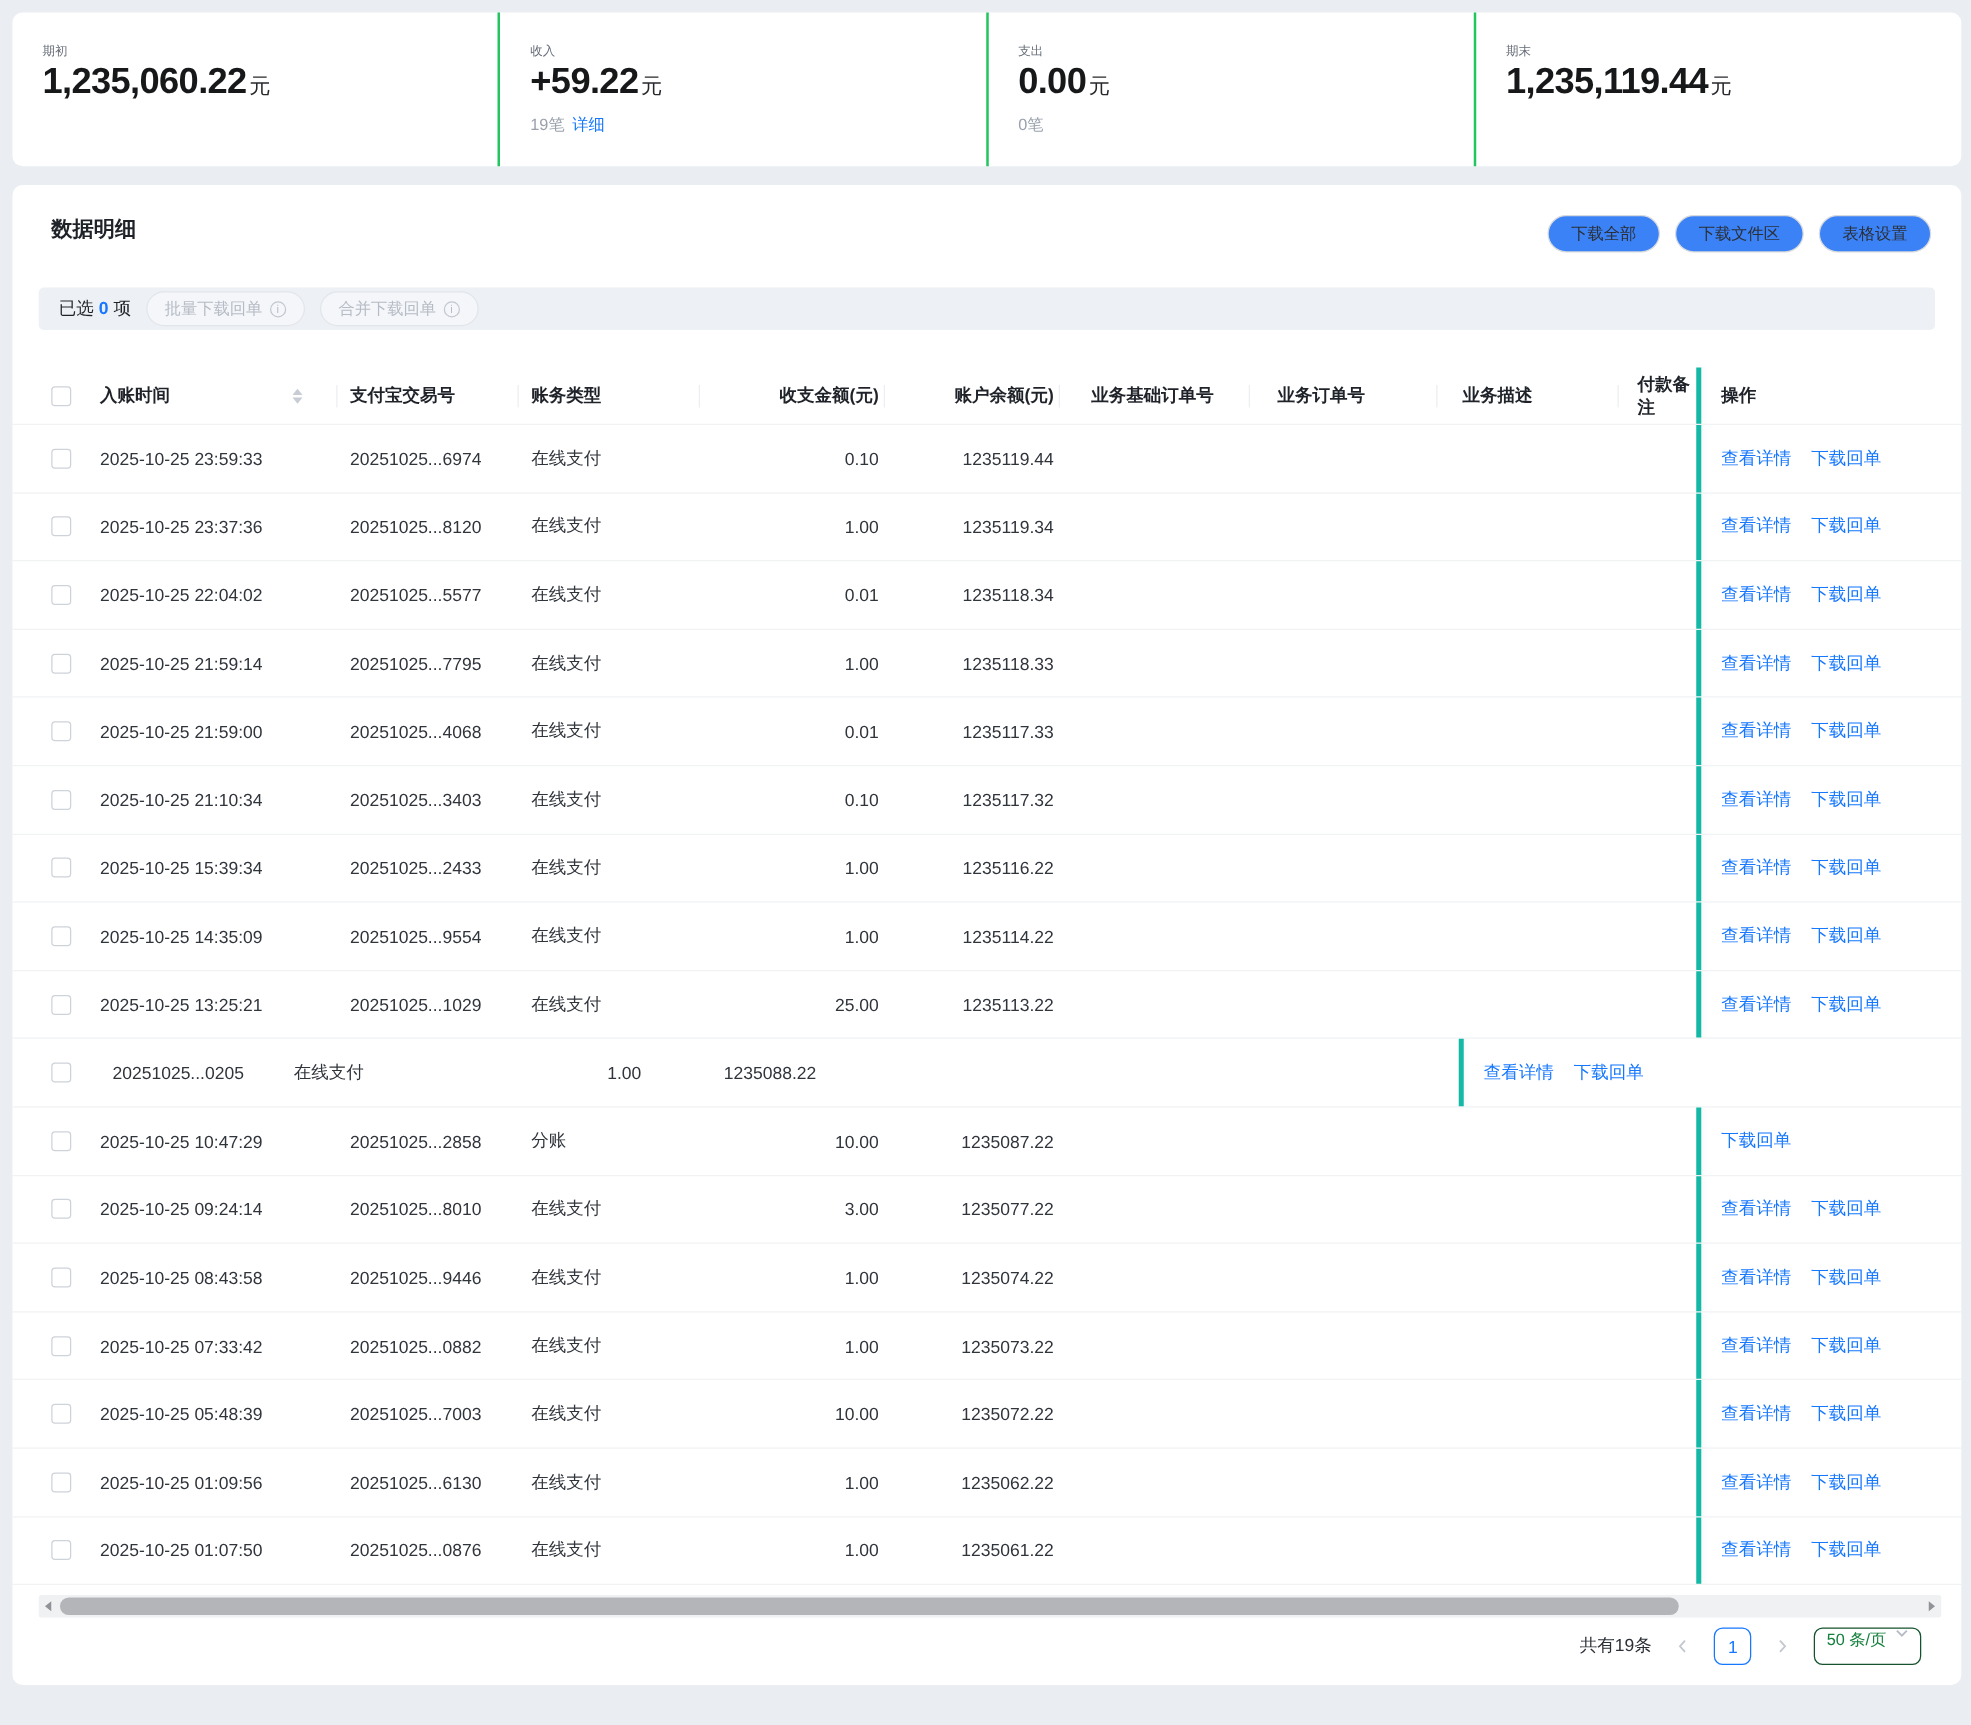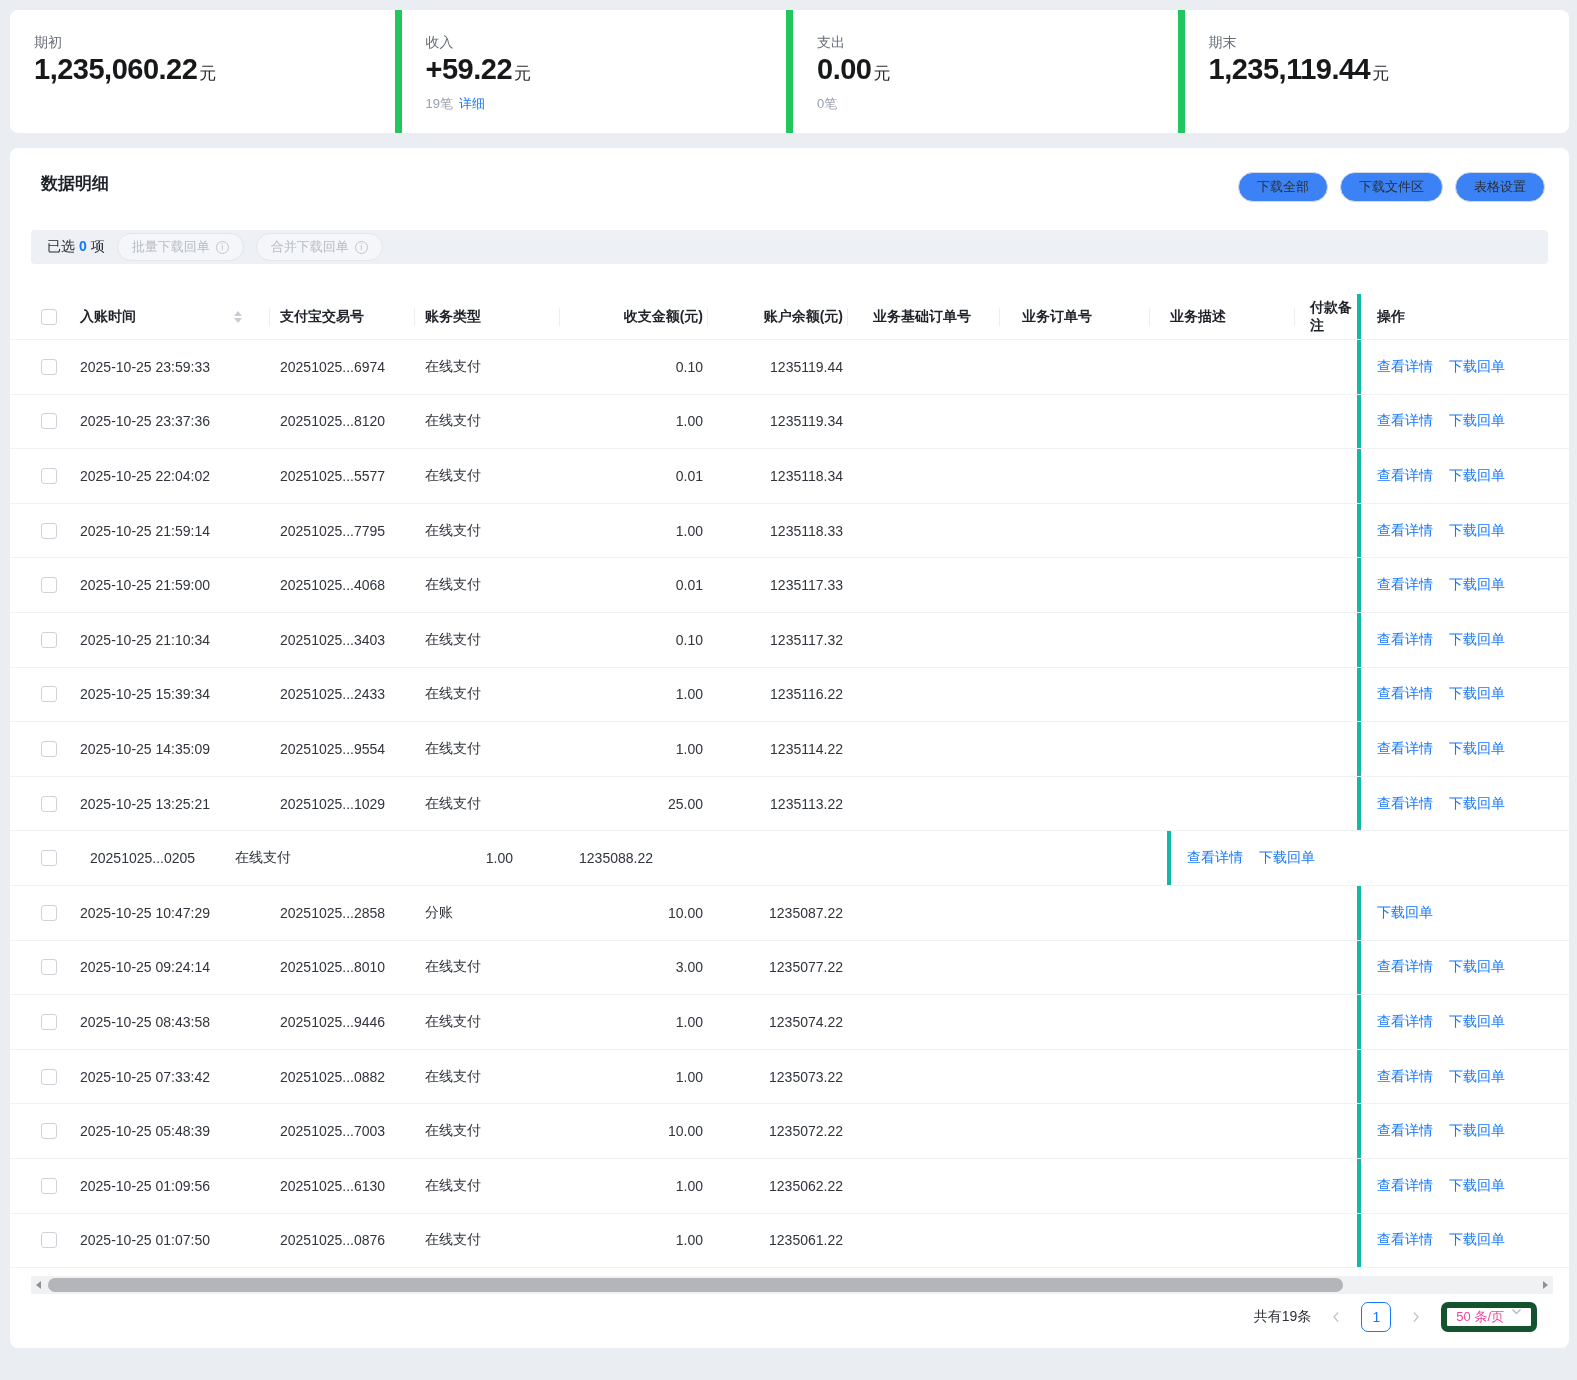--- a/index.html
+++ b/index.html
@@ -8,22 +8,22 @@
     font-family:"Liberation Sans","DejaVu Sans",sans-serif;
     background:#eaeef3;
     padding:10px 8px 0 10px;
     color:#2b2f36;
   }
   .card { background:#fff; border-radius:8px; }
 
   
   .summary { display:flex; height:123px; margin-bottom:15px; }
   .sum-sec { flex:1; padding:24px 0 0 24px; }
-  .sum-sec + .sum-sec { border-left:7px solid #22c55e; }
-  .sum-label { font-size:14px; color:#666d78; }
+  .sum-sec + .sum-sec { border-left:2px solid #22c55e; }
+  .sum-label { font-size:10px; color:#666d78; }
   .sum-value { margin-top:1px; font-size:29px; font-weight:600; color:#17181a; letter-spacing:-0.5px; }
   .sum-unit { font-size:17px; font-weight:400; color:#26282c; margin-left:2px; letter-spacing:0; }
   .sum-sub { margin-top:9px; font-size:13px; color:#9aa1ac; }
   .detail-link { color:#1677ff; margin-left:6px; cursor:pointer; text-decoration:none; }
 
   
   .panel { height:1200px; padding-bottom:22px; position:relative; }
   .panel-head { display:flex; justify-content:space-between; align-items:flex-start; padding:24px 24px 0 31px;font-family:Liberation Serif, serif; }
   .panel-title { font-size:17px; font-weight:600; color:#1f2329; line-height:24px; }
   .toolbar { display:flex; gap:12px; }
@@ -85,22 +85,22 @@
 
   
   .pagination { margin:8px 32px 0 0; height:30px; display:flex; justify-content:flex-end; align-items:center; gap:17px; }
   .pg-total { font-size:14px; color:#2b2f36; }
   .pg-arrow { display:inline-flex; align-items:center; justify-content:center; width:16px; height:30px; cursor:pointer; }
   .pg-num {
     width:30px; height:30px; border:1px solid #1677ff; border-radius:7px; color:#1677ff;
     font-size:14px; display:inline-flex; align-items:center; justify-content:center; cursor:pointer;
   }
   .pg-size {
-    height:30px; min-width:78px; border:6px solid #14532d; border-radius:7px; background:#fff;
-    font-size:13px; color:#ec4899; display:inline-flex; align-items:flex-start; justify-content:center;
+    height:30px; min-width:78px; border:1px solid #14532d; border-radius:7px; background:#fff;
+    font-size:13px; color:#15803d; display:inline-flex; align-items:flex-start; justify-content:center;
     gap:7px; padding:0 9px; cursor:pointer;
   }
 </style>
 </head>
 <body>
 
 <div class="card summary">
   <div class="sum-sec">
     <div class="sum-label">期初</div>
     <div class="sum-value"><span>1,235,060.22</span><span class="sum-unit">元</span></div>

